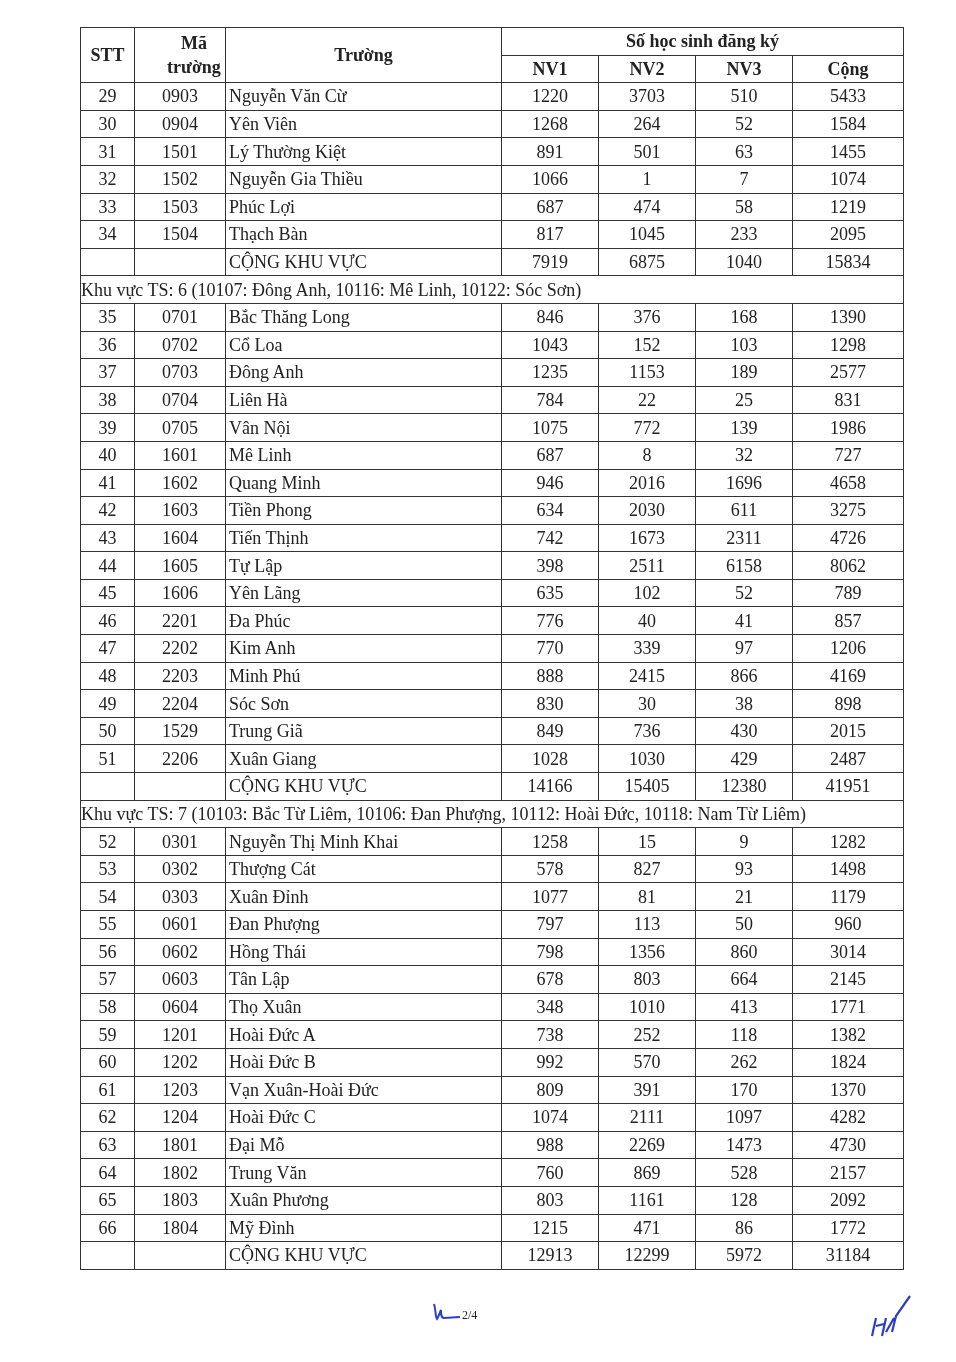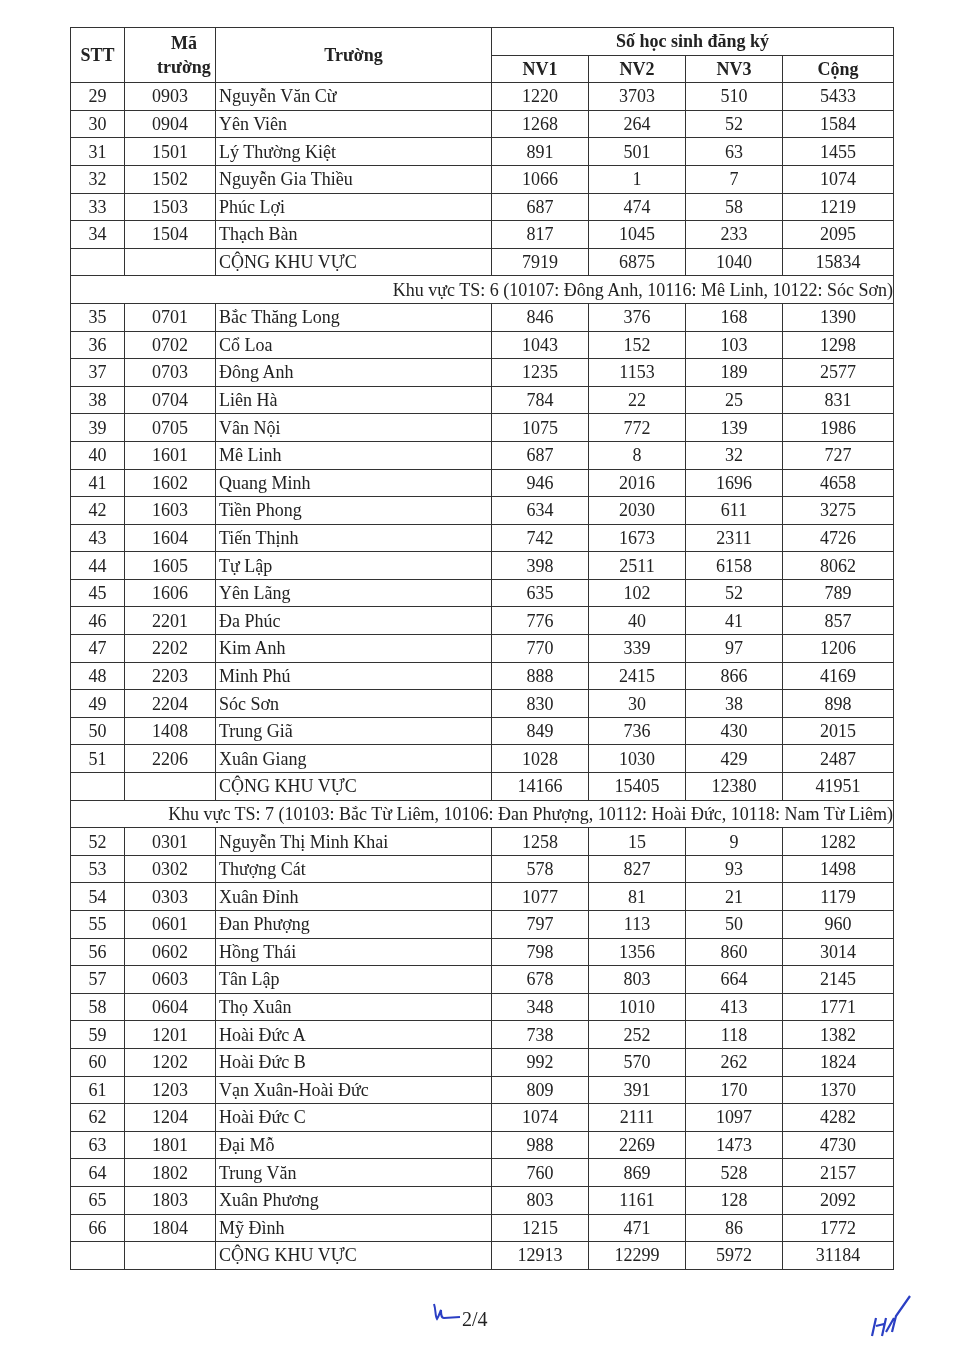--- a/index.html
+++ b/index.html
@@ -1,28 +1,28 @@
 <!DOCTYPE html>
 <html><head>
 <meta charset="utf-8">
 <style>
   html, body { margin: 0; padding: 0; background: #ffffff; }
   body { width: 956px; height: 1362px; position: relative; overflow: hidden;
          font-family: "Liberation Serif", "DejaVu Serif", serif; color: #222; }
   .page { position: absolute; left: 0; top: 0; width: 956px; height: 1362px; }
-  table.reg { position: absolute; left: 70px; top: 27px; border-collapse: collapse;
+  table.reg { position: absolute; left: 80px; top: 27px; border-collapse: collapse;
               table-layout: fixed; width: 823px; }
   table.reg td, table.reg th { border: 1.3px solid #333; padding: 0; font-size: 18px;
               line-height: 26px; height: 26.6px; font-weight: normal; overflow: hidden; white-space: nowrap; }
   table.reg th { font-weight: bold; text-align: center; }
   .c { text-align: center; }
   .l { text-align: left; padding-left: 3px !important; margin-left: 16px; }
   .hdr th { height: 28px; line-height: 28px; }
-  .region td { text-align: right; font-weight: bold; font-size: 17.5px; font-family: Liberation Serif, serif; }
-  .footer-page { position: absolute; left: 462px; top: 1308px; font-size: 20px; color: #222; }
+  .region td { text-align: left; font-weight: bold; font-size: 17.5px; font-family: Liberation Serif, serif; }
+  .footer-page { position: absolute; left: 462px; top: 1308px; font-size: 12px; color: #222; }
   .initial-left { position: absolute; left: 430px; top: 1300px; width: 32px; height: 26px; }
   .initial-right { position: absolute; left: 866px; top: 1292px; width: 46px; height: 50px; }
 </style>
 </head>
 <body>
 
 <div class="page">
   <table class="reg">
     <colgroup>
       <col style="width:54px">
@@ -247,21 +247,21 @@
           <td class="c">49</td>
           <td class="c">2204</td>
           <td class="l">Sóc Sơn</td>
           <td class="c">830</td>
           <td class="c">30</td>
           <td class="c">38</td>
           <td class="c">898</td>
         </tr>
         <tr>
           <td class="c">50</td>
-          <td class="c">1408</td>
+          <td class="c">1529</td>
           <td class="l">Trung Giã</td>
           <td class="c">849</td>
           <td class="c">736</td>
           <td class="c">430</td>
           <td class="c">2015</td>
         </tr>
         <tr>
           <td class="c">51</td>
           <td class="c">2206</td>
           <td class="l">Xuân Giang</td>

